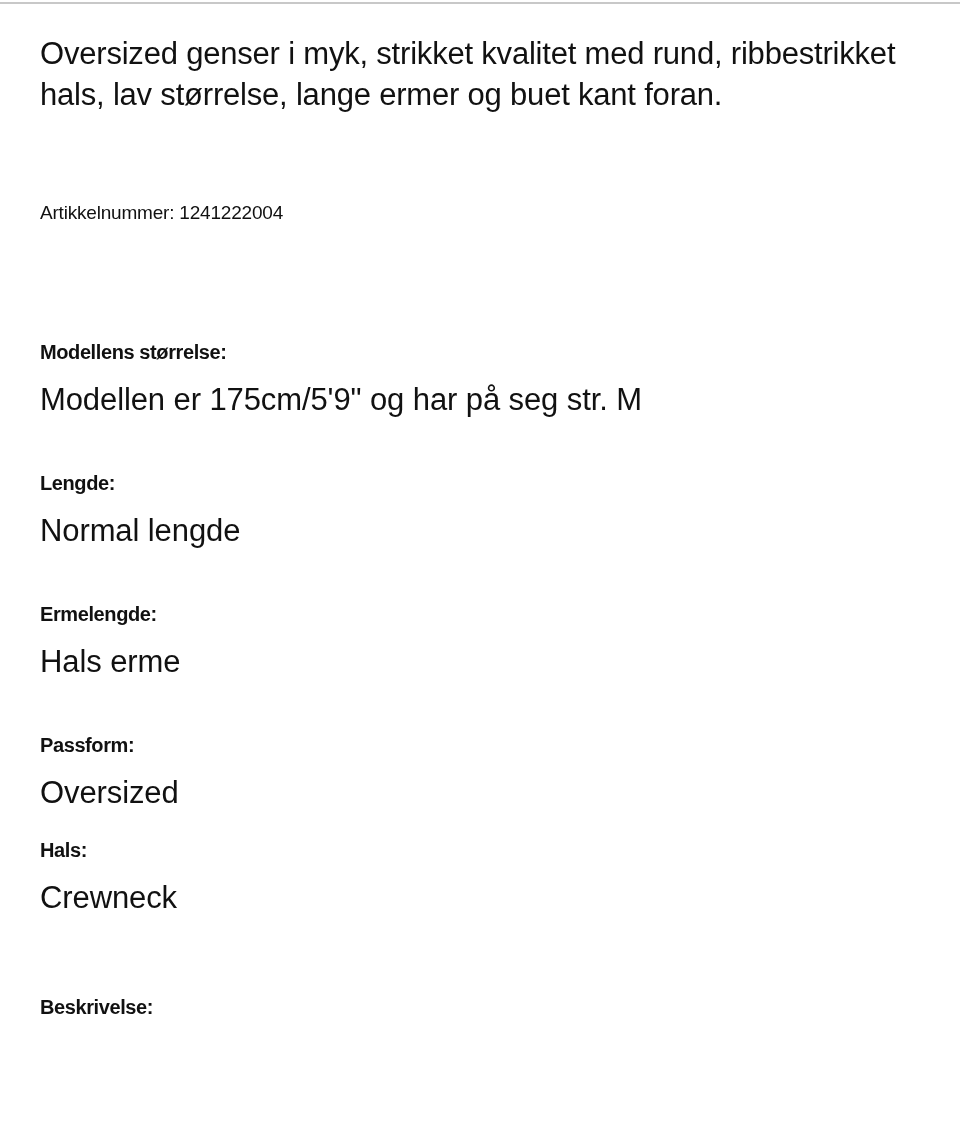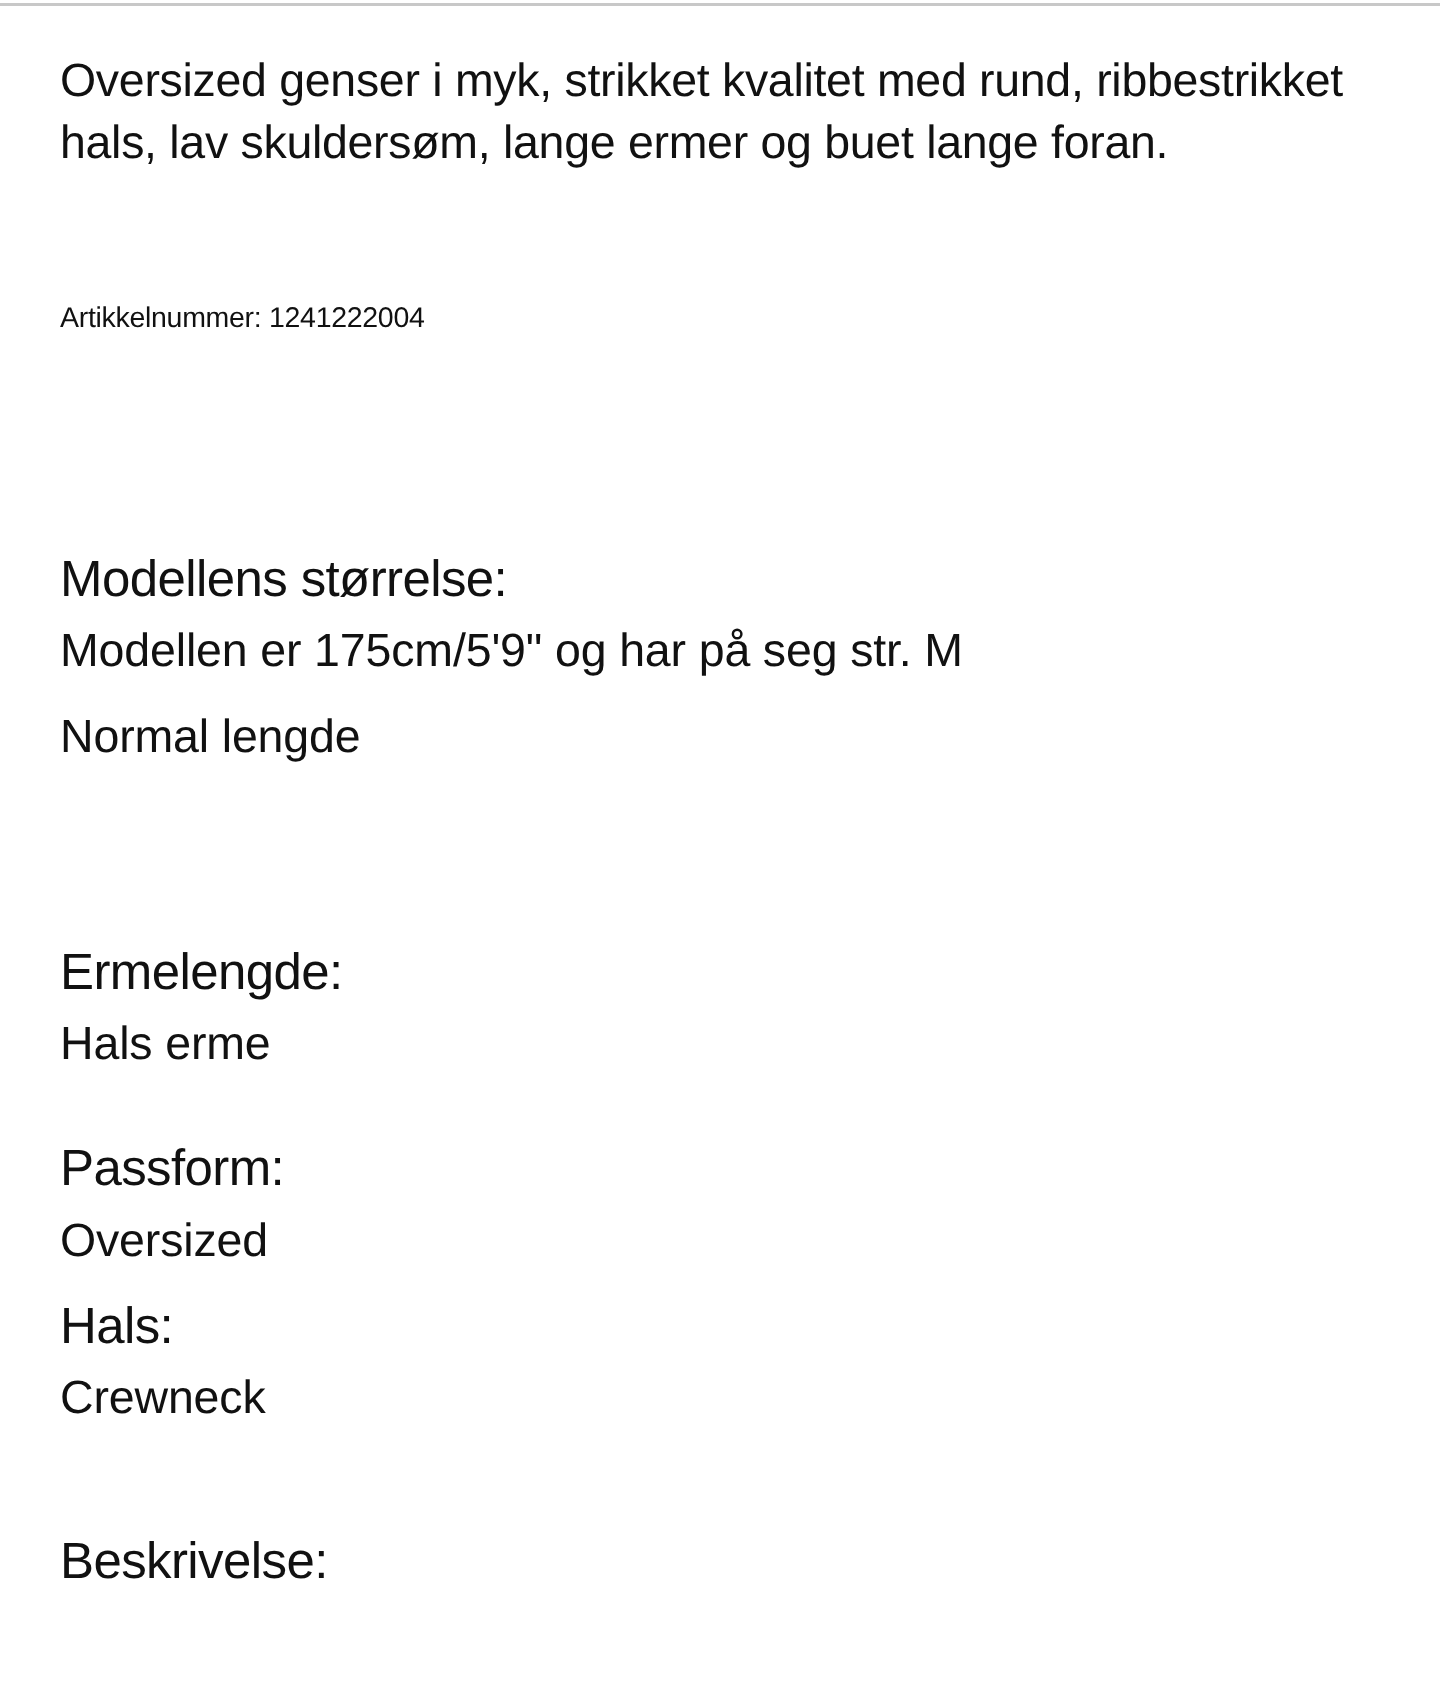--- a/index.html
+++ b/index.html
@@ -45,51 +45,51 @@
       font-size: 19px;
       line-height: 34px;
       letter-spacing: -0.2px;
     }
     .spec {
       position: absolute;
       left: 0;
       width: 900px;
     }
     .spec-label {
-      font-size: 34px;
-      font-weight: normal;
+      font-size: 20px;
+      font-weight: bold;
       line-height: 40px;
       letter-spacing: -0.4px;
       display: block;
-      margin-top: 34px;
     }
     .spec-value {
       font-size: 31px;
       line-height: 40px;
       letter-spacing: -0.1px;
       display: block;
       margin-top: 8px;
     }
   </style>
 </head>
 <body>
 
 <div class="top-border"></div>
 
 <div class="content">
-  <div class="intro">Oversized genser i myk, strikket kvalitet med rund, ribbestrikket hals, lav skuldersøm, lange ermer og buet lange foran.</div>
+  <div class="intro">Oversized genser i myk, strikket kvalitet med rund, ribbestrikket hals, lav størrelse, lange ermer og buet kant foran.</div>
 
   <div class="article-number">Artikkelnummer: 1241222004</div>
 
   <div class="spec" style="top:332px;">
     <span class="spec-label">Modellens størrelse:</span>
     <span class="spec-value">Modellen er 175cm/5'9" og har på seg str. M</span>
   </div>
 
   <div class="spec" style="top:463px;">
+    <span class="spec-label">Lengde:</span>
     <span class="spec-value">Normal lengde</span>
   </div>
 
   <div class="spec" style="top:594px;">
     <span class="spec-label">Ermelengde:</span>
     <span class="spec-value">Hals erme</span>
   </div>
 
   <div class="spec" style="top:725px;">
     <span class="spec-label">Passform:</span>

